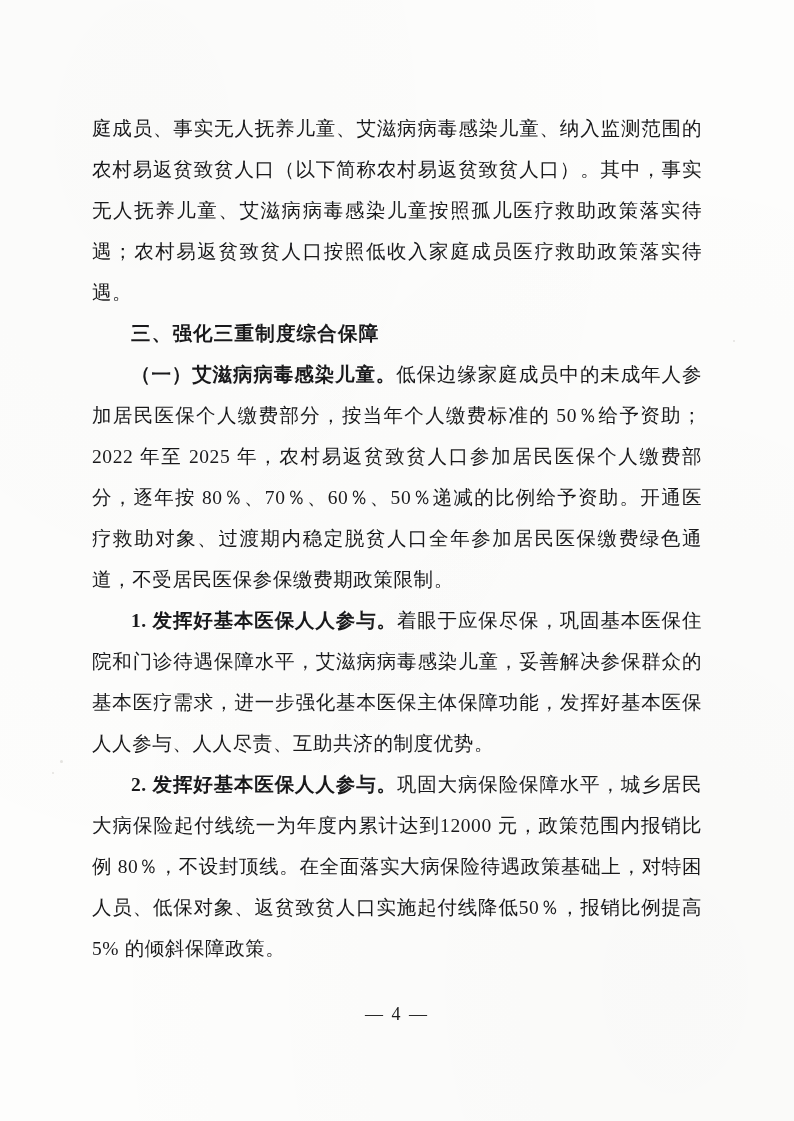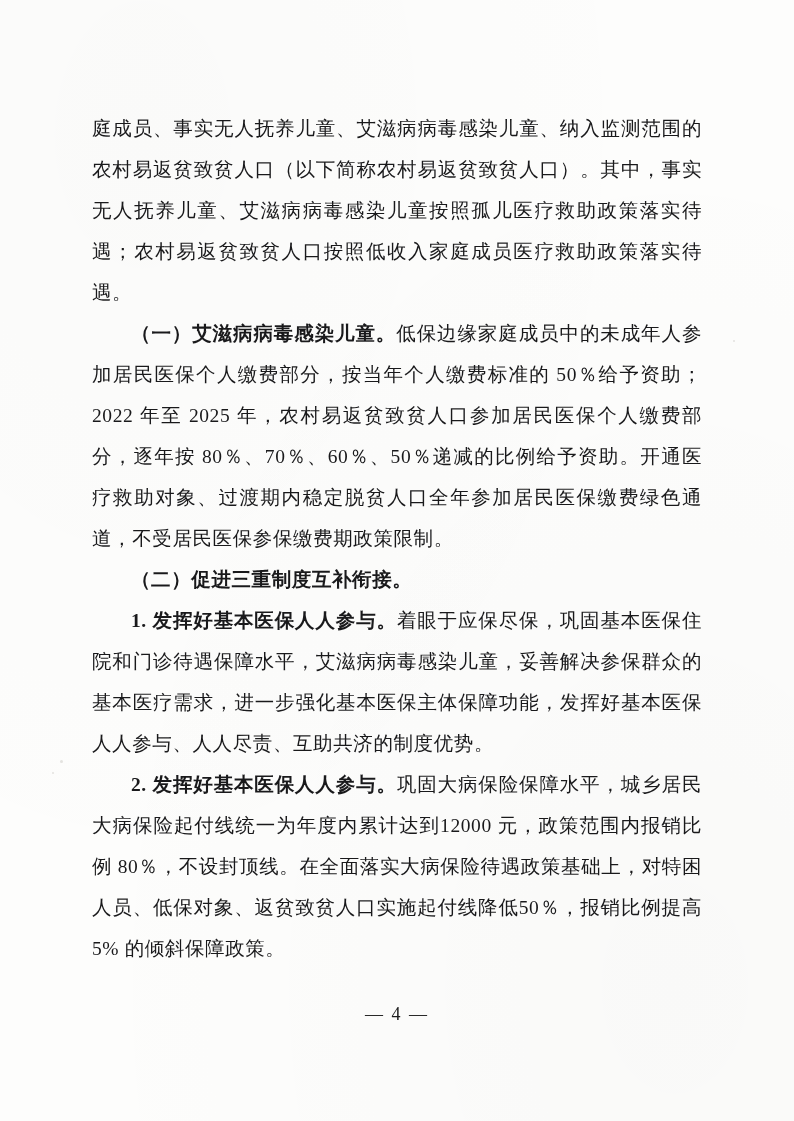--- a/index.html
+++ b/index.html
@@ -83,24 +83,24 @@
 <div class="page">
 
   <div class="speck" style="left:60px; top:760px; width:3px; height:3px;"></div>
   <div class="speck" style="left:52px; top:772px; width:2px; height:2px;"></div>
   <div class="speck" style="left:733px; top:340px; width:2px; height:2px;"></div>
 
   <div class="body-text">
 
     <p class="para">庭成员、事实无人抚养儿童、艾滋病病毒感染儿童、纳入监测范围的农村易返贫致贫人口（以下简称农村易返贫致贫人口）。其中，事实无人抚养儿童、艾滋病病毒感染儿童按照孤儿医疗救助政策落实待遇；农村易返贫致贫人口按照低收入家庭成员医疗救助政策落实待遇。</p>
 
+    <p class="heading">三、强化三重制度综合保障</p>
 
     <p class="indent"><span class="lead-bold">（一）艾滋病病毒感染儿童。</span><span>低保边缘家庭成员中的未成年人参加居民医保个人缴费部分，按当年个人缴费标准的 50％给予资助；2022 年至 2025 年，农村易返贫致贫人口参加居民医保个人缴费部分，逐年按 80％、70％、60％、50％递减的比例给予资助。开通医疗救助对象、过渡期内稳定脱贫人口全年参加居民医保缴费绿色通道，不受居民医保参保缴费期政策限制。</span></p>
 
-    <p class="indent"><span class="lead-bold">（二）促进三重制度互补衔接。</span></p>
 
     <p class="indent"><span class="num-label">1.</span> <span class="lead-bold">发挥好基本医保人人参与。</span><span>着眼于应保尽保，巩固基本医保住院和门诊待遇保障水平，艾滋病病毒感染儿童，妥善解决参保群众的基本医疗需求，进一步强化基本医保主体保障功能，发挥好基本医保人人参与、人人尽责、互助共济的制度优势。</span></p>
 
     <p class="indent"><span class="num-label">2.</span> <span class="lead-bold">发挥好基本医保人人参与。</span><span>巩固大病保险保障水平，城乡居民大病保险起付线统一为年度内累计达到12000 元，政策范围内报销比例 80％，不设封顶线。在全面落实大病保险待遇政策基础上，对特困人员、低保对象、返贫致贫人口实施起付线降低50％，报销比例提高 5% 的倾斜保障政策。</span></p>
 
   </div>
 
   <div class="footer">
     <span>— 4 —</span>
   </div>

